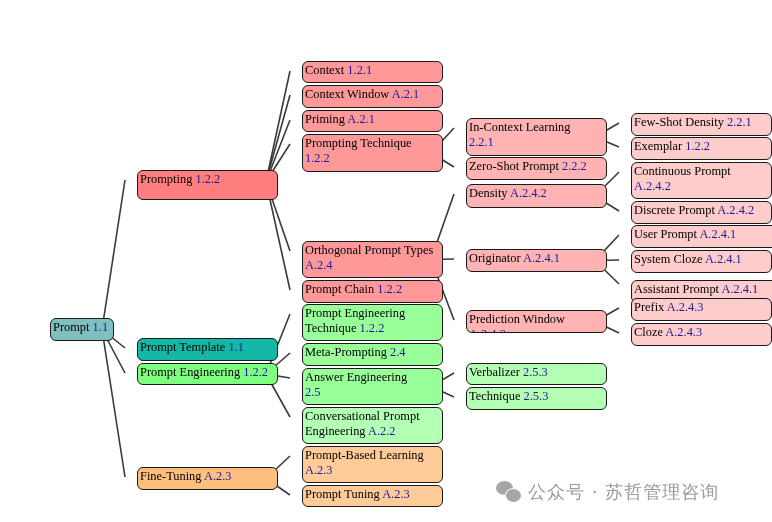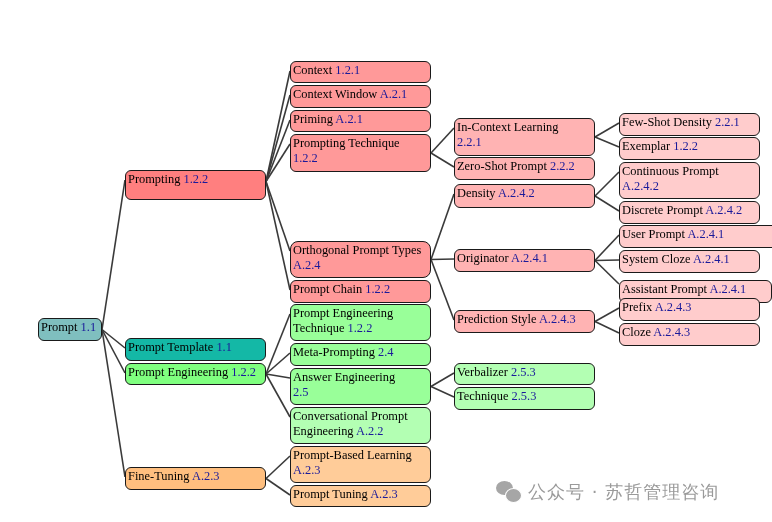--- a/index.html
+++ b/index.html
@@ -4,20 +4,21 @@
 <style>
   html, body { margin: 0; padding: 0; background: #ffffff; }
   body { width: 772px; height: 522px; position: relative; overflow: hidden; font-family: "Liberation Serif", "DejaVu Serif", serif; }
   #edges { position: absolute; left: 0; top: 0; width: 772px; height: 522px; }
   .node {
     position: absolute; box-sizing: border-box;
     border: 1.6px solid #1a1a1a; border-radius: 6px;
     padding: 1px 3px 0 2px;
     font-size: 12.4px; line-height: 15px; color: #000;
     overflow: hidden;
+    margin-left: 12px;
   }
   .node .ref { color: #1a1a9a; }
   .c-root { background: #7fbfbf; }
   .c-red1 { background: #ff7f7f; }
   .c-red2 { background: #ff9999; }
   .c-red3 { background: #ffb3b3; }
   .c-red4 { background: #ffcccc; }
   .c-blue { background: #14b8a6; }
   .c-green1 { background: #7fff7f; }
   .c-green2 { background: #99ff99; }
@@ -96,21 +97,21 @@
   </div>
   <div class="node c-red2" style="left:290px;top:85px;width:141px;height:23px;">
     <span>Context Window</span> <span class="ref">A.2.1</span>
   </div>
   <div class="node c-red2" style="left:290px;top:110px;width:141px;height:22px;">
     <span>Priming</span> <span class="ref">A.2.1</span>
   </div>
   <div class="node c-red2" style="left:290px;top:134px;width:141px;height:38px;">
     <span>Prompting Technique</span><br><span class="ref">1.2.2</span>
   </div>
-  <div class="node c-red2" style="left:290px;top:241px;width:141px;height:37px;border-radius:8px;">
+  <div class="node c-red2" style="left:290px;top:241px;width:141px;height:37px;">
     <span>Orthogonal Prompt Types</span><br><span class="ref">A.2.4</span>
   </div>
   <div class="node c-red2" style="left:290px;top:280px;width:141px;height:23px;">
     <span>Prompt Chain</span> <span class="ref">1.2.2</span>
   </div>
 
   <div class="node c-red3" style="left:454px;top:118px;width:141px;height:38px;">
     <span>In-Context Learning</span><br><span class="ref">2.2.1</span>
   </div>
   <div class="node c-red3" style="left:454px;top:157px;width:141px;height:23px;">
@@ -124,21 +125,21 @@
     <span>Exemplar</span> <span class="ref">1.2.2</span>
   </div>
 
   <div class="node c-red3" style="left:454px;top:184px;width:141px;height:24px;">
     <span>Density</span> <span class="ref">A.2.4.2</span>
   </div>
   <div class="node c-red3" style="left:454px;top:249px;width:141px;height:23px;">
     <span>Originator</span> <span class="ref">A.2.4.1</span>
   </div>
   <div class="node c-red3" style="left:454px;top:310px;width:141px;height:23px;">
-    <span>Prediction Style</span> <span class="ref">A.2.4.3</span>
+    <span>Prediction Window</span> <span class="ref">A.2.4.3</span>
   </div>
 
   <div class="node c-red4" style="left:619px;top:162px;width:141px;height:37px;">
     <span>Continuous Prompt</span><br><span class="ref">A.2.4.2</span>
   </div>
   <div class="node c-red4" style="left:619px;top:201px;width:141px;height:23px;">
     <span>Discrete Prompt</span> <span class="ref">A.2.4.2</span>
   </div>
   <div class="node c-red4" style="left:619px;top:225px;width:171px;height:23px;">
     <span>User Prompt</span> <span class="ref">A.2.4.1</span>

